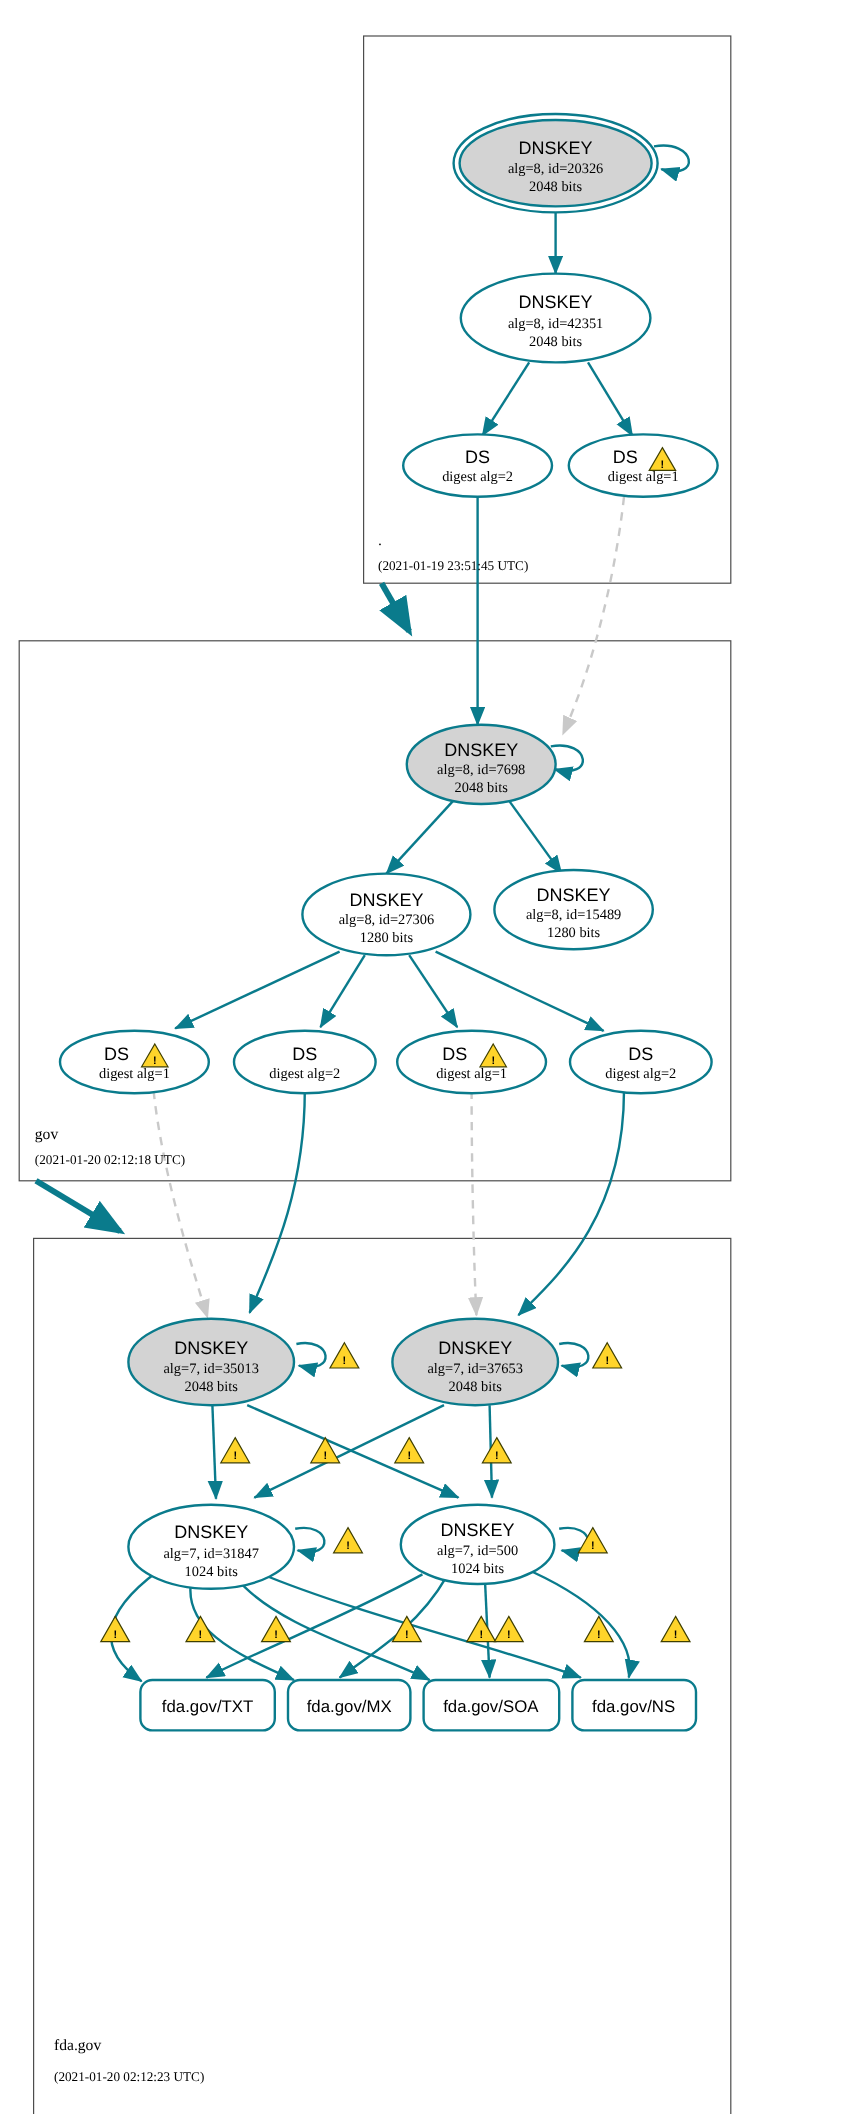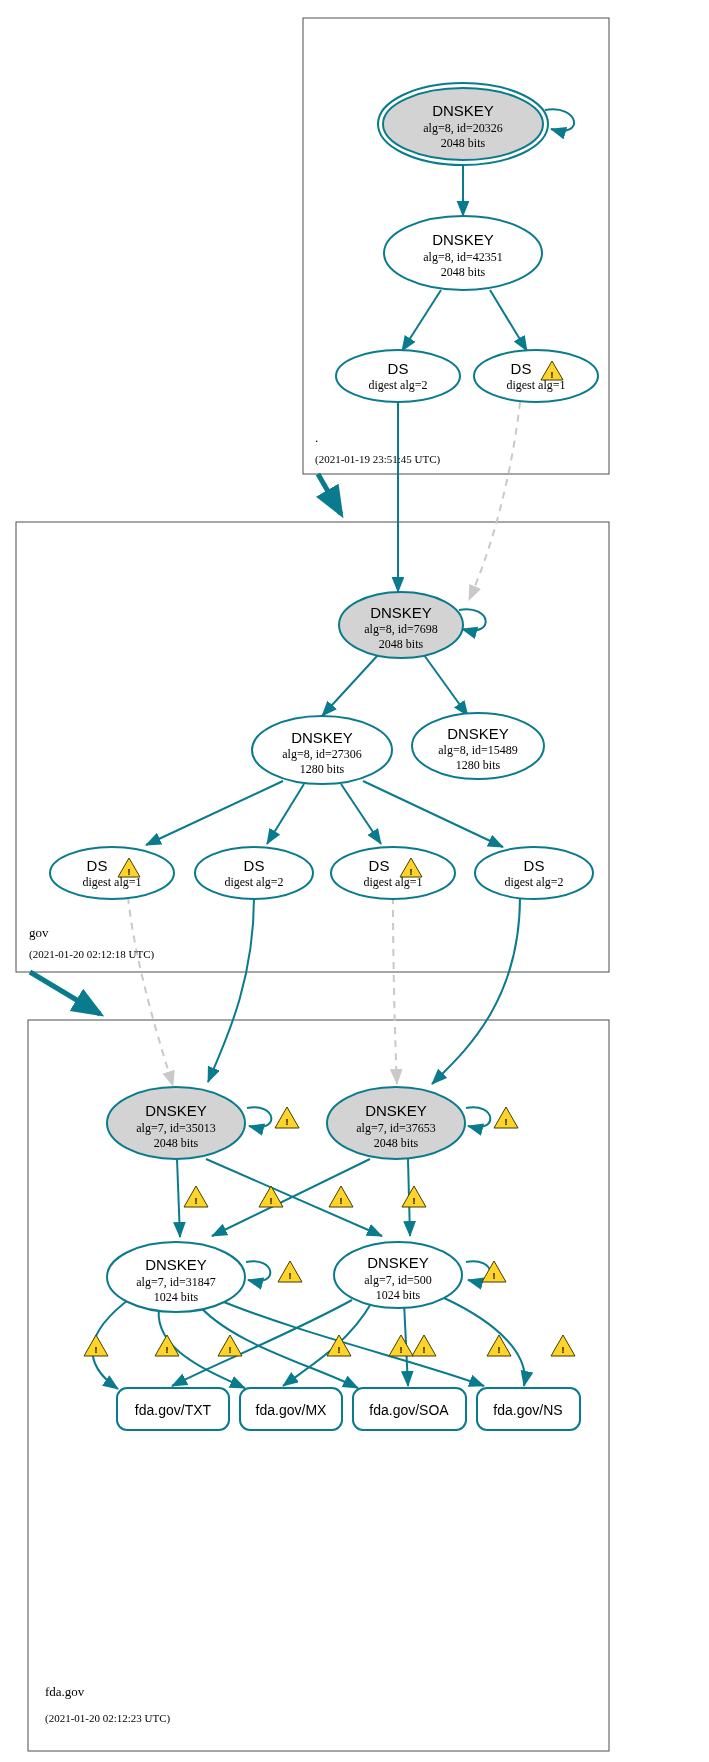--- a/index.html
+++ b/index.html
@@ -1,18 +1,18 @@
 <!DOCTYPE html>
 <html><head>
 <meta charset="utf-8">
 <style>
   html,body{margin:0;padding:0;background:#ffffff;}
   body{width:709px;height:1762px;position:relative;
        font-family:"Liberation Serif",serif;}
-  #stage{position:absolute;left:0;top:4px;width:709px;height:1404px;}
+  #stage{position:absolute;left:0;top:16px;width:709px;height:1404px;}
   svg{position:absolute;left:0;top:0;width:709px;height:1762px;}
   .zonebox{fill:#ffffff;stroke:#4d4d4d;stroke-width:1;}
   .edge{stroke:#0a7b8c;stroke-width:2;fill:none;}
   .edge-thick{stroke:#0a7b8c;stroke-width:5;fill:none;}
   .edge-dash{stroke:#c9c9c9;stroke-width:2;fill:none;stroke-dasharray:7,6;}
   .node-ell{fill:#ffffff;stroke:#0a7b8c;stroke-width:2;}
   .node-ell-sec{fill:#d3d3d3;stroke:#0a7b8c;stroke-width:2;}
   .node-rect{fill:#ffffff;stroke:#0a7b8c;stroke-width:2;rx:10;ry:10;}
   .t{font-family:"Liberation Sans",sans-serif;fill:#000000;text-anchor:middle;}
   .t-title{font-size:15px;}

